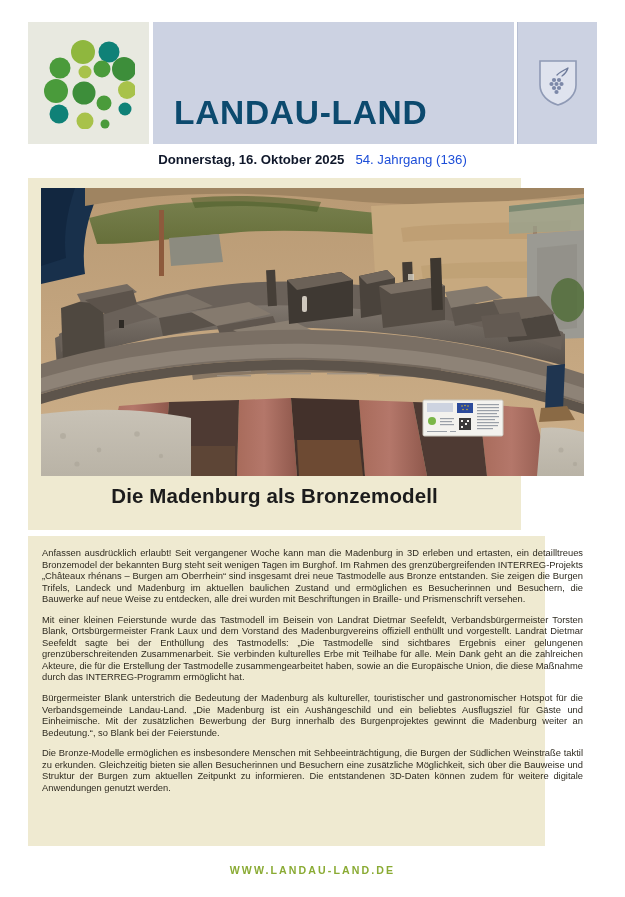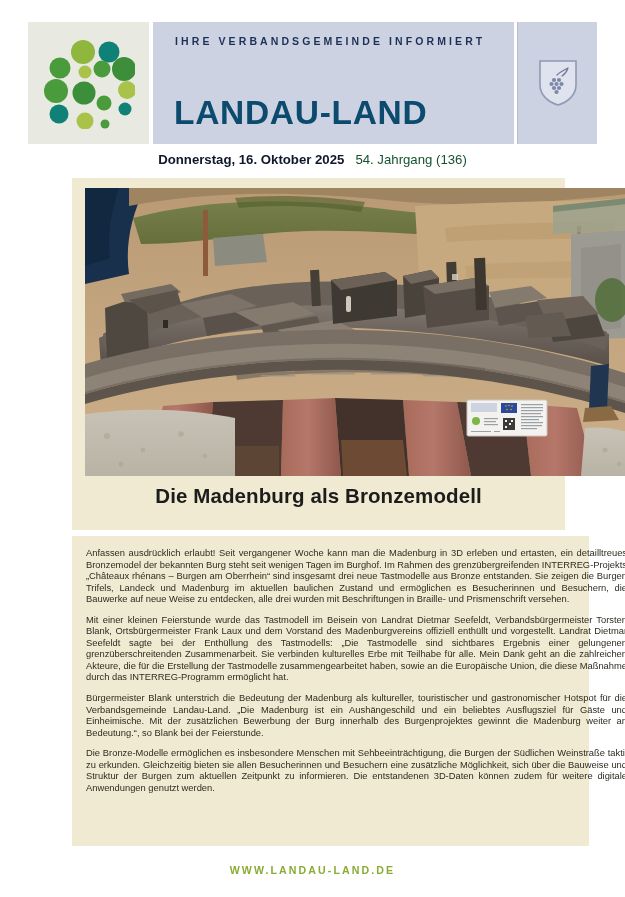--- a/index.html
+++ b/index.html
@@ -85,29 +85,28 @@
   .dateline {
     position: absolute;
     left: 0; right: 0;
     top: 152px;
     text-align: center;
     font-size: 13.2px;
     color: #2b2b2b;
     white-space: nowrap;
   }
   .dateline .d-bold { font-weight: bold; color: #0f172a; }
-  .dateline .d-reg { font-weight: normal; color: #14532d; }
+  .dateline .d-reg { font-weight: normal; color: #1d4ed8; }
 
   
   .panel {
     position: absolute;
     left: 28px;
     width: 493px;
     background: #efead1;
-    margin-left: 44px;
   }
   .panel-top { top: 178px; height: 352px; }
   .panel-bottom { top: 536px; height: 310px; padding-left: 24px; }
 
   
   .photo-frame {
     position: absolute;
     left: 13px;
     top: 10px;
     width: 543px;
@@ -176,21 +175,20 @@
       <circle cx="84" cy="53" r="9" fill="#a8c24a"></circle>
       <circle cx="16" cy="77" r="9.5" fill="#0f8177"></circle>
       <circle cx="61" cy="66" r="7.5" fill="#4a9b3b"></circle>
       <circle cx="82" cy="72" r="6.5" fill="#0f8177"></circle>
       <circle cx="42" cy="84" r="8.5" fill="#a8c24a"></circle>
       <circle cx="62" cy="87" r="4.5" fill="#4a9b3b"></circle>
     </svg>
   </div>
 
   <div class="title-box">
-    <div class="kicker">IHRE VERBANDSGEMEINDE INFORMIERT</div>
     <div class="sub-title">LANDAU-LAND</div>
   </div>
 
   <div class="crest-box">
     <svg class="crest-svg" width="40" height="48" viewBox="0 0 40 48">
       <path d="M2 2 H38 V26 C38 36 30 43 20 46 C10 43 2 36 2 26 Z" fill="#dfe3ee" stroke="#8f9ab5" stroke-width="1.6"></path>
       <path d="M30 9 C26 11 22 13 19 16 M30 9 C29 12 27 15 24 17" stroke="#6f7c9c" stroke-width="1.3" fill="none" stroke-linecap="round"></path>
       <g fill="#7c88a8">
         <circle cx="16" cy="21" r="2.1"></circle>
           <circle cx="21" cy="21" r="2.1"></circle>

